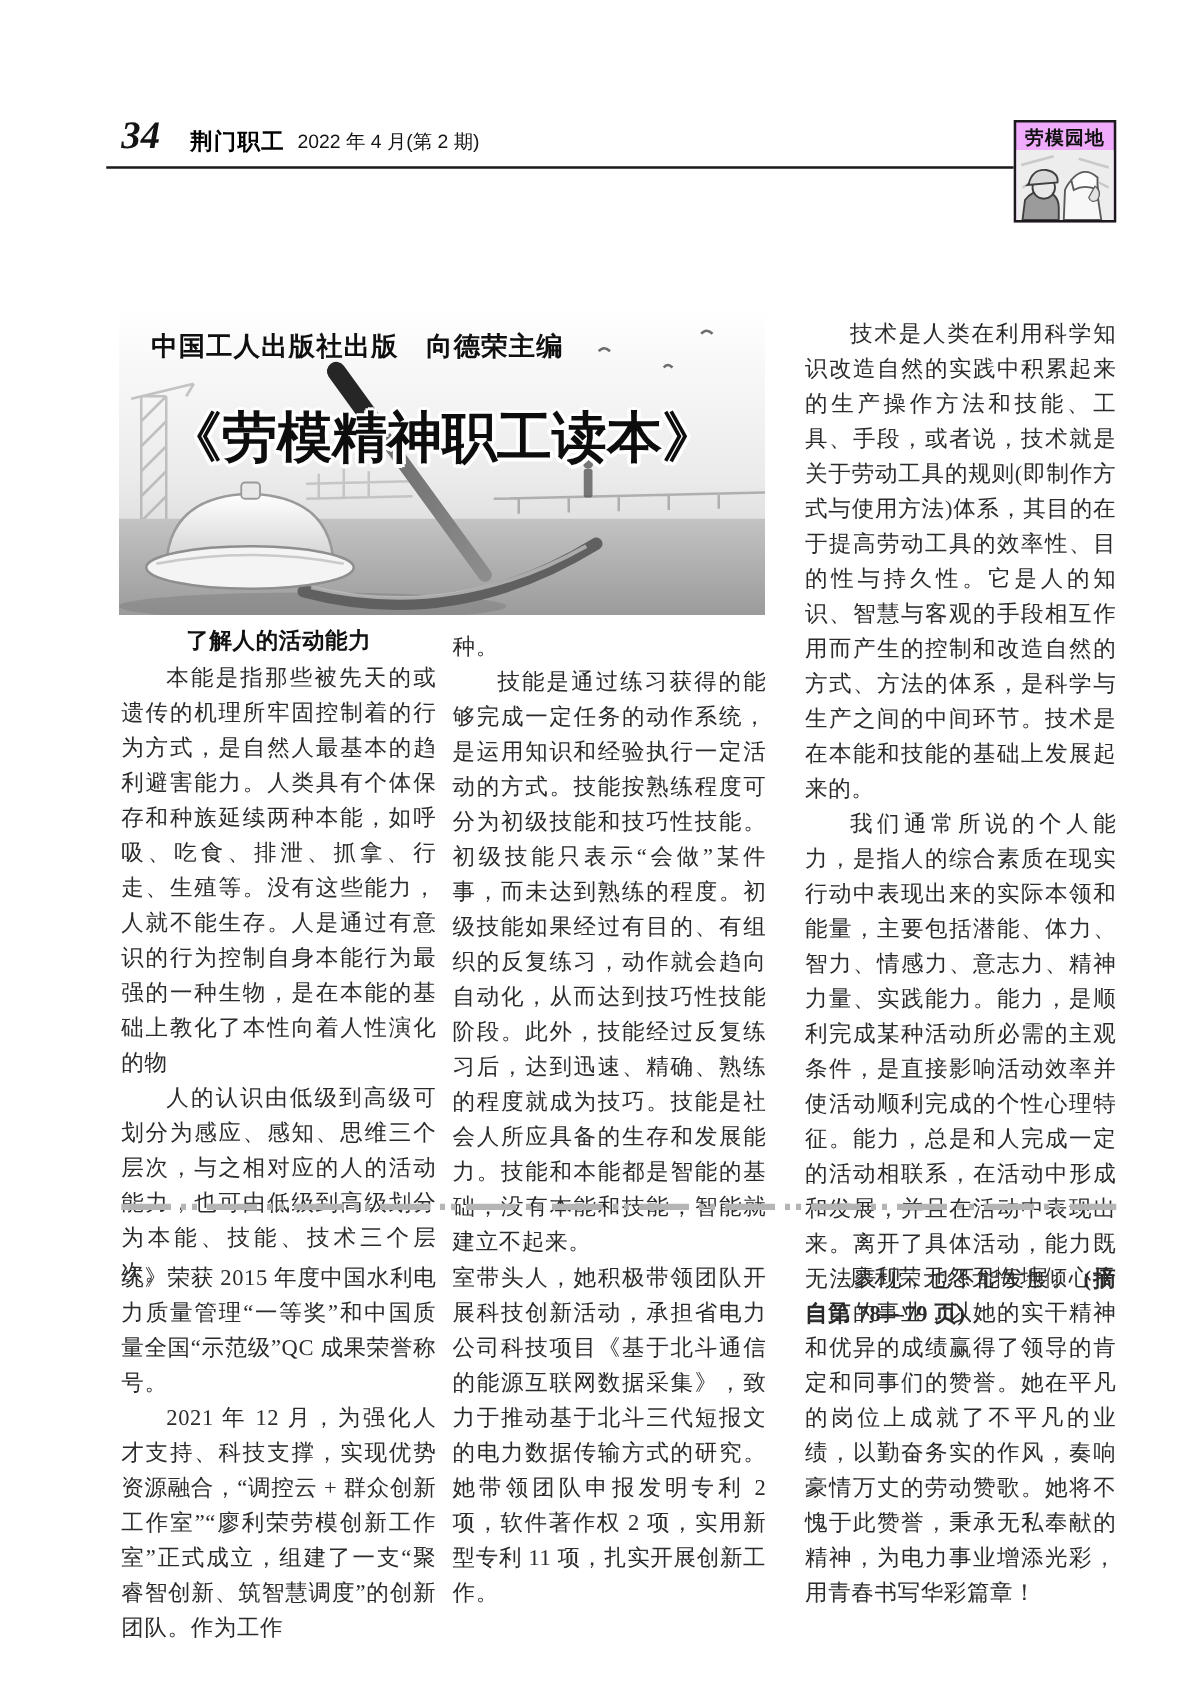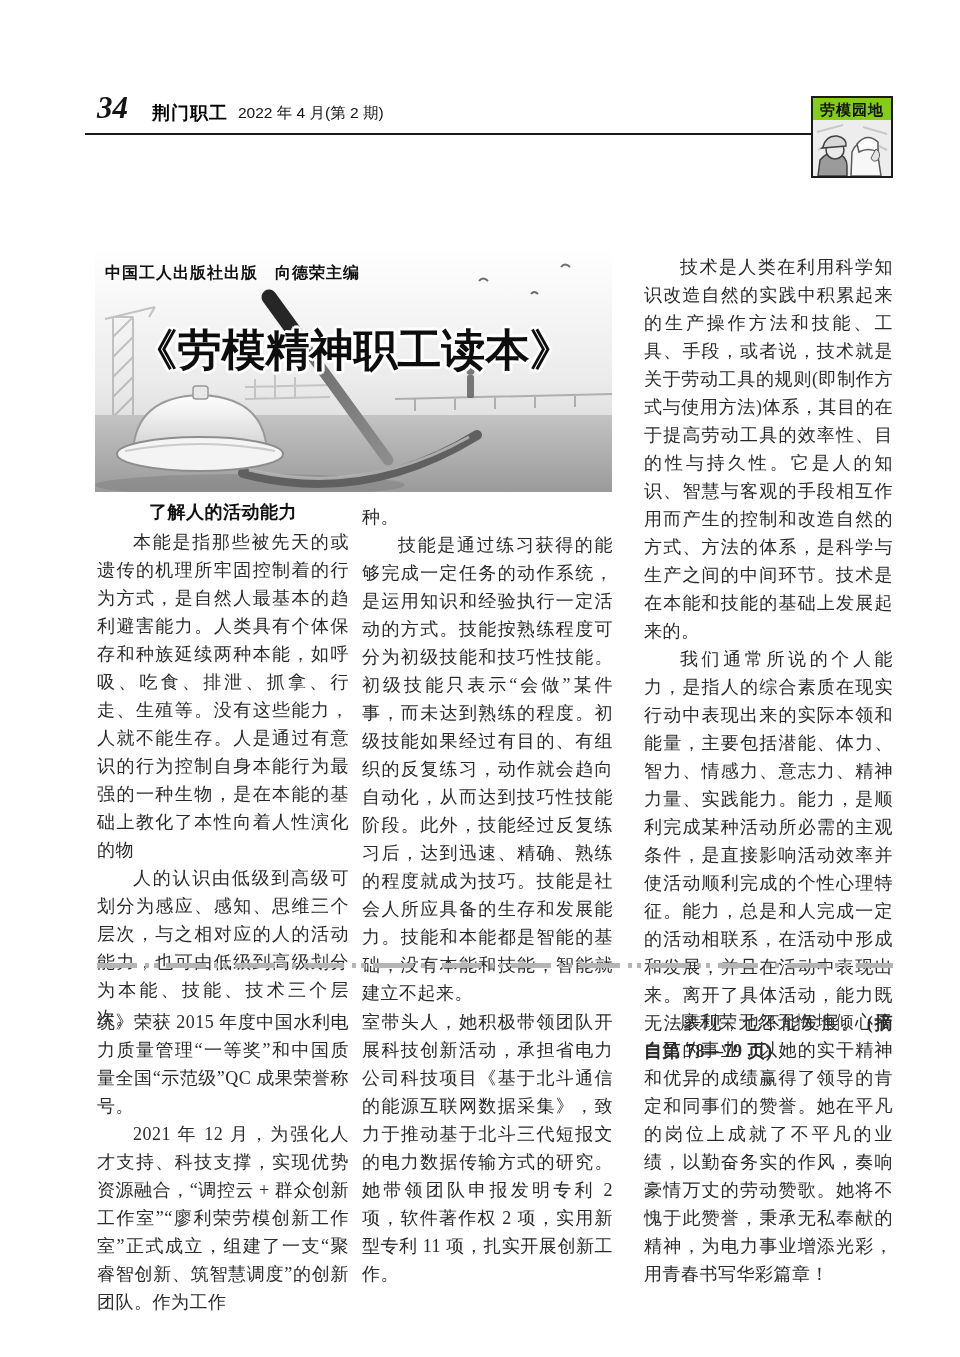--- a/index.html
+++ b/index.html
@@ -26,38 +26,38 @@
     position:absolute;left:238px;top:103px;
     font-family:"Liberation Sans","DejaVu Sans",sans-serif;
     font-size:15.5px;color:#141414;
   }
   .header-rule{
     position:absolute;left:85px;top:133px;width:726px;height:2px;
     background:#1a1a1a;
   }
   .badge{
     position:absolute;left:811px;top:96px;width:82px;height:82px;
-    border:2px solid #1a1a1a;background:#84cc16;box-sizing:border-box;
+    border:2px solid #1a1a1a;background:#f0abfc;box-sizing:border-box;
   }
   .badge-title{
     position:absolute;left:0;top:3px;width:100%;text-align:center;
     font-family:"Liberation Sans","DejaVu Sans",sans-serif;
     font-weight:bold;font-size:15px;color:#111;letter-spacing:1px;
   }
   .badge svg{position:absolute;left:0;bottom:0;}
   
   .feature{
     position:absolute;left:95px;top:247px;width:517px;height:245px;
     overflow:hidden;
   }
   .feature svg{position:absolute;left:0;top:0;}
   .publisher{
-    position:absolute;left:10px;top:16px;
-    font-family:"Liberation Sans","DejaVu Sans",sans-serif;
-    font-weight:bold;font-size:16px;color:#101010;letter-spacing:1px;
+    position:absolute;left:26px;top:16px;
+    font-family:"Liberation Sans","DejaVu Sans",sans-serif;
+    font-weight:bold;font-size:21px;color:#101010;letter-spacing:1px;
     text-shadow:0 0 3px #fff,0 0 3px #fff;
     white-space:pre;
   }
   .halo{
     text-shadow:-2px -2px 0 #fff,2px -2px 0 #fff,-2px 2px 0 #fff,2px 2px 0 #fff,
                 -3px 0 0 #fff,3px 0 0 #fff,0 -3px 0 #fff,0 3px 0 #fff;
   }
   .feature-title{
     position:absolute;left:0;top:74px;width:100%;text-align:center;
     font-family:"Liberation Sans","DejaVu Sans",sans-serif;

